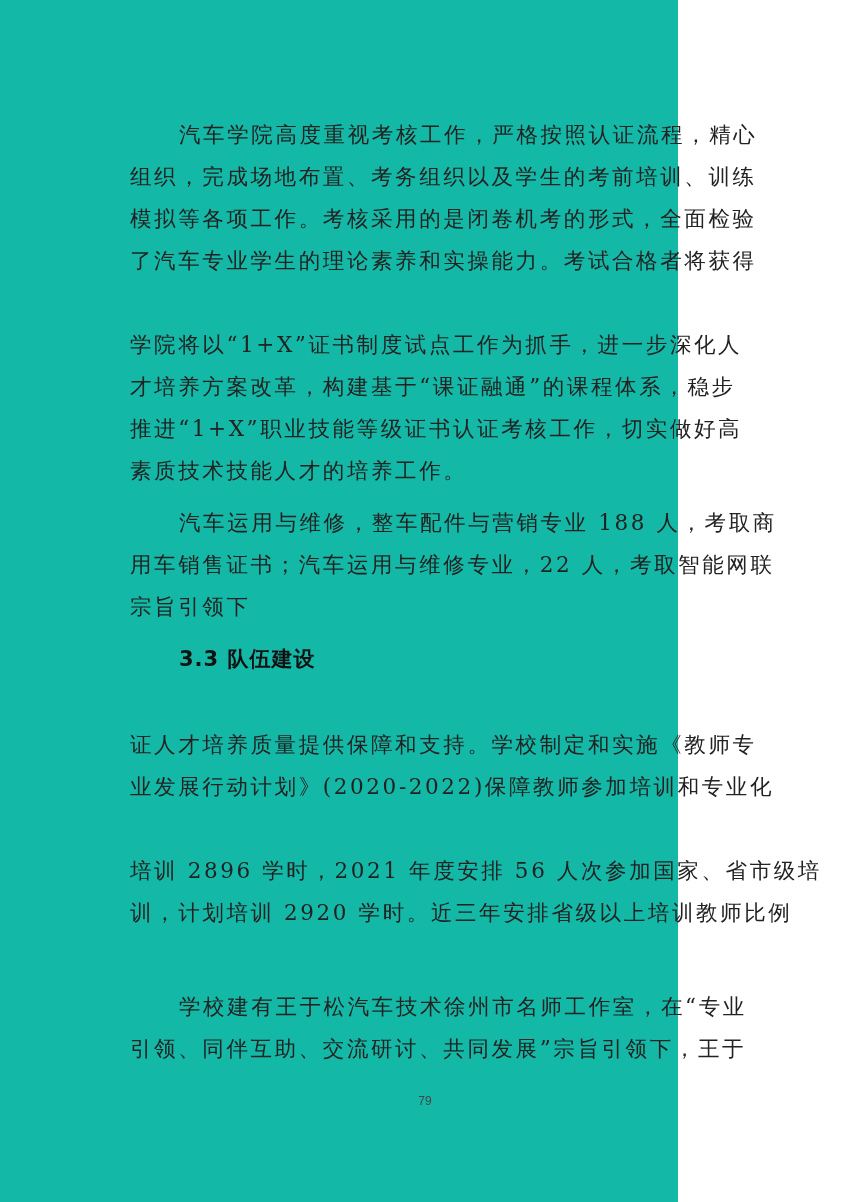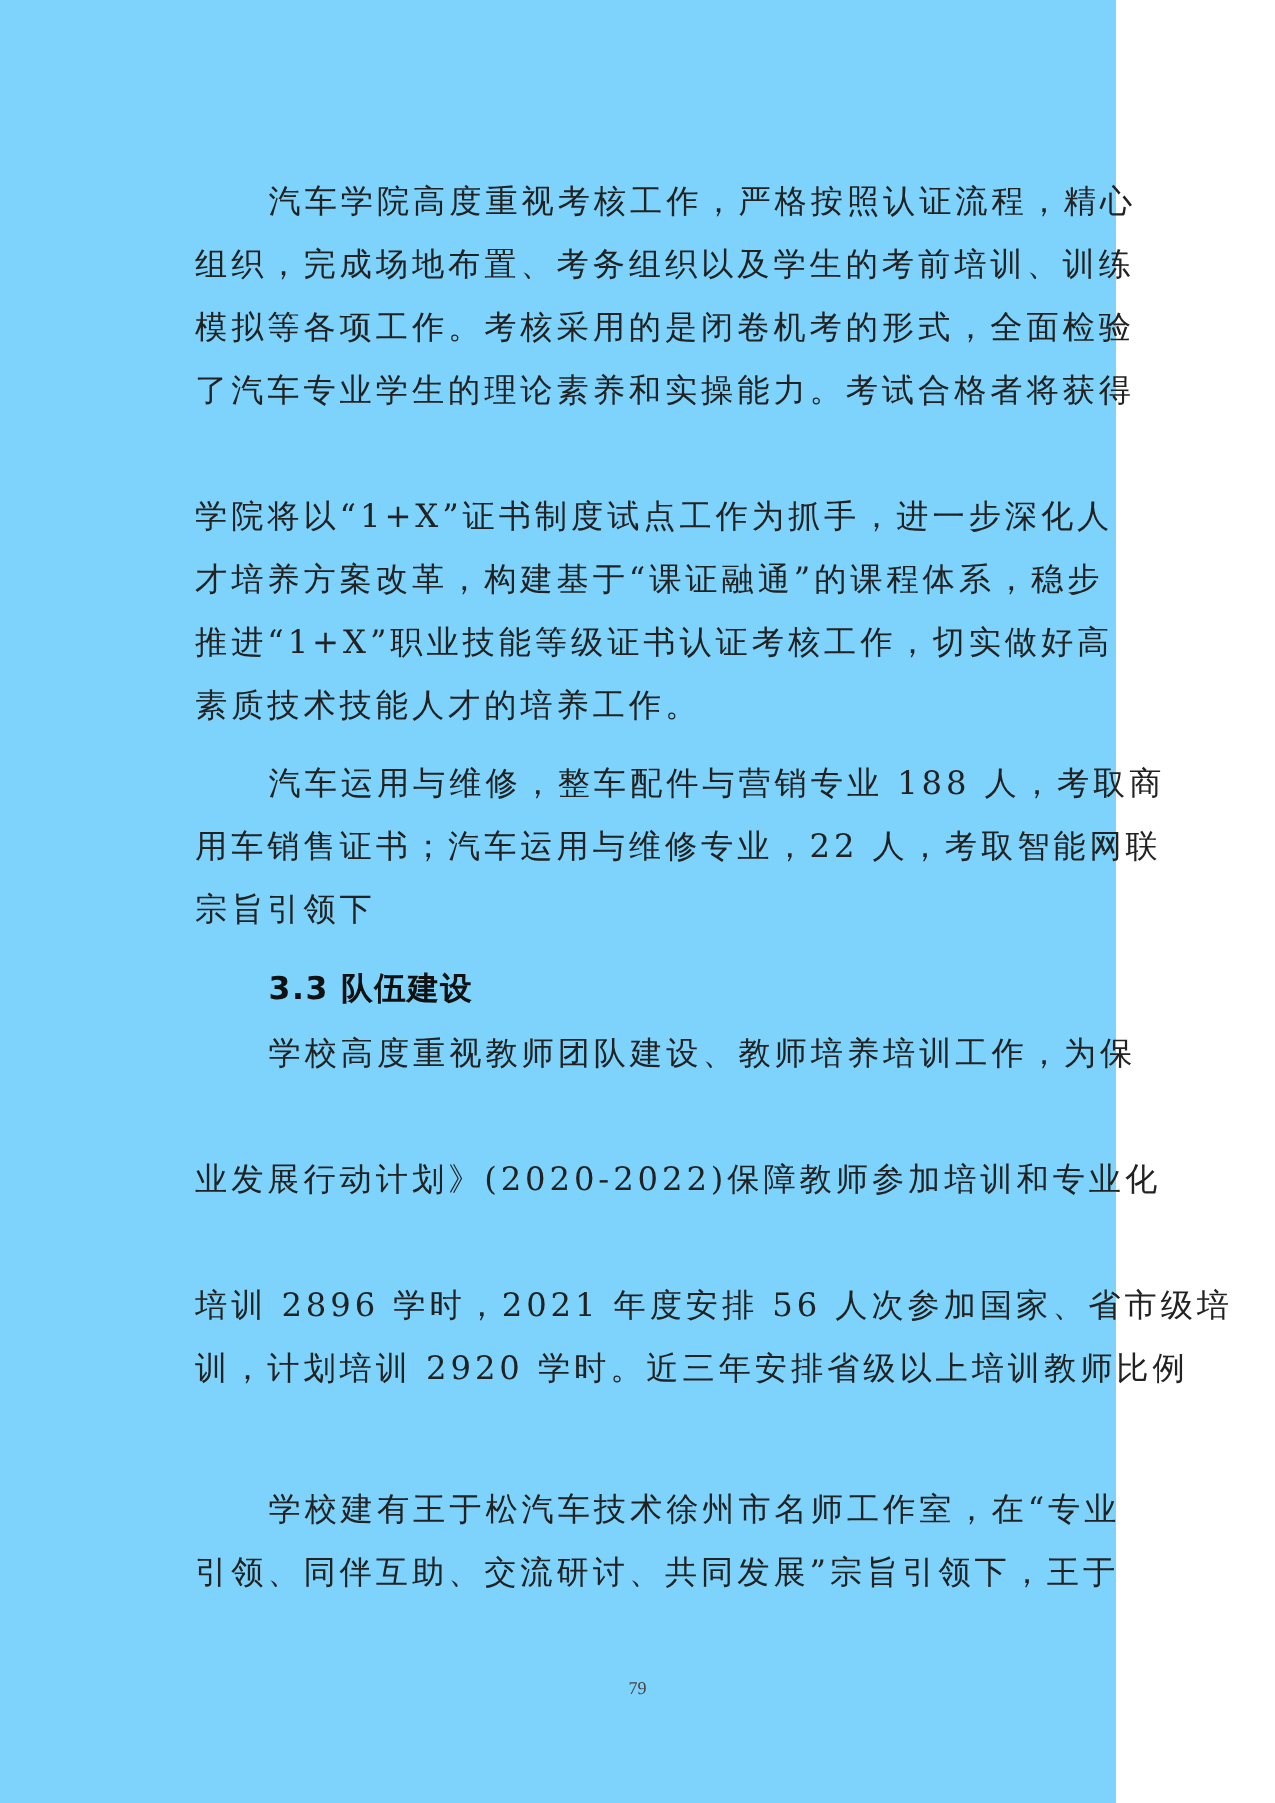--- a/index.html
+++ b/index.html
@@ -1,32 +1,32 @@
 <!DOCTYPE html>
 <html><head>
 <meta charset="utf-8">
 <style>
   html, body { margin:0; padding:0; background:#ffffff; }
   body { width:850px; height:1202px; position:relative; overflow:hidden; }
-  .page { position:absolute; left:0; top:0; width:744px; height:1202px; background:#7dd3fc; }
+  .page { position:absolute; left:0; top:0; width:678px; height:1202px; background:#14b8a6; }
   .line {
     position:absolute; left:130px; width:590px; height:42px;
     font-family:"DejaVu Serif", serif; font-size:21.5px; color:#222;
     white-space:nowrap; line-height:42px; letter-spacing:2.6px;
   }
   .indent { left:179px; width:541px; }
   .heading {
     position:absolute; left:179px; font-family:"DejaVu Sans", sans-serif;
     font-size:21px; font-weight:bold; color:#111; line-height:42px; height:42px;
     letter-spacing:1px;
     text-align:center;
   }
   .pagenum {
     position:absolute; left:0; width:850px; top:1094px; text-align:center;
-    font-family:Liberation Serif, serif; font-size:12px; color:#444;margin-top:24px;
+    font-family:Liberation Sans, sans-serif; font-size:12px; color:#444;
   }
 </style>
 </head>
 <body>
 
 <div class="page">
 
   <div class="line indent" style="top:114px">汽车学院高度重视考核工作，严格按照认证流程，精心</div>
   <div class="line" style="top:156px">组织，完成场地布置、考务组织以及学生的考前培训、训练</div>
   <div class="line" style="top:198px">模拟等各项工作。考核采用的是闭卷机考的形式，全面检验</div>
@@ -35,21 +35,21 @@
   <div class="line" style="top:366px">才培养方案改革，构建基于“课证融通”的课程体系，稳步</div>
   <div class="line" style="top:408px">推进“1+X”职业技能等级证书认证考核工作，切实做好高</div>
   <div class="line" style="top:450px">素质技术技能人才的培养工作。</div>
 
   <div class="line indent" style="top:502px">汽车运用与维修，整车配件与营销专业 188 人，考取商</div>
   <div class="line" style="top:544px">用车销售证书；汽车运用与维修专业，22 人，考取智能网联</div>
   <div class="line" style="top:586px">宗旨引领下</div>
 
   <div class="heading" style="top:638px">3.3 队伍建设</div>
 
-  <div class="line indent" style="top:682px">学校高度重视教师团队建设、教师培养培训工作，为保</div>
+  <div class="line" style="top:724px">证人才培养质量提供保障和支持。学校制定和实施《教师专</div>
   <div class="line" style="top:766px">业发展行动计划》(2020-2022)保障教师参加培训和专业化</div>
   <div class="line" style="top:850px">培训 2896 学时，2021 年度安排 56 人次参加国家、省市级培</div>
   <div class="line" style="top:892px">训，计划培训 2920 学时。近三年安排省级以上培训教师比例</div>
 
   <div class="line indent" style="top:986px">学校建有王于松汽车技术徐州市名师工作室，在“专业</div>
   <div class="line" style="top:1028px">引领、同伴互助、交流研讨、共同发展”宗旨引领下，王于</div>
 
   <div class="pagenum">79</div>
 </div>
 

